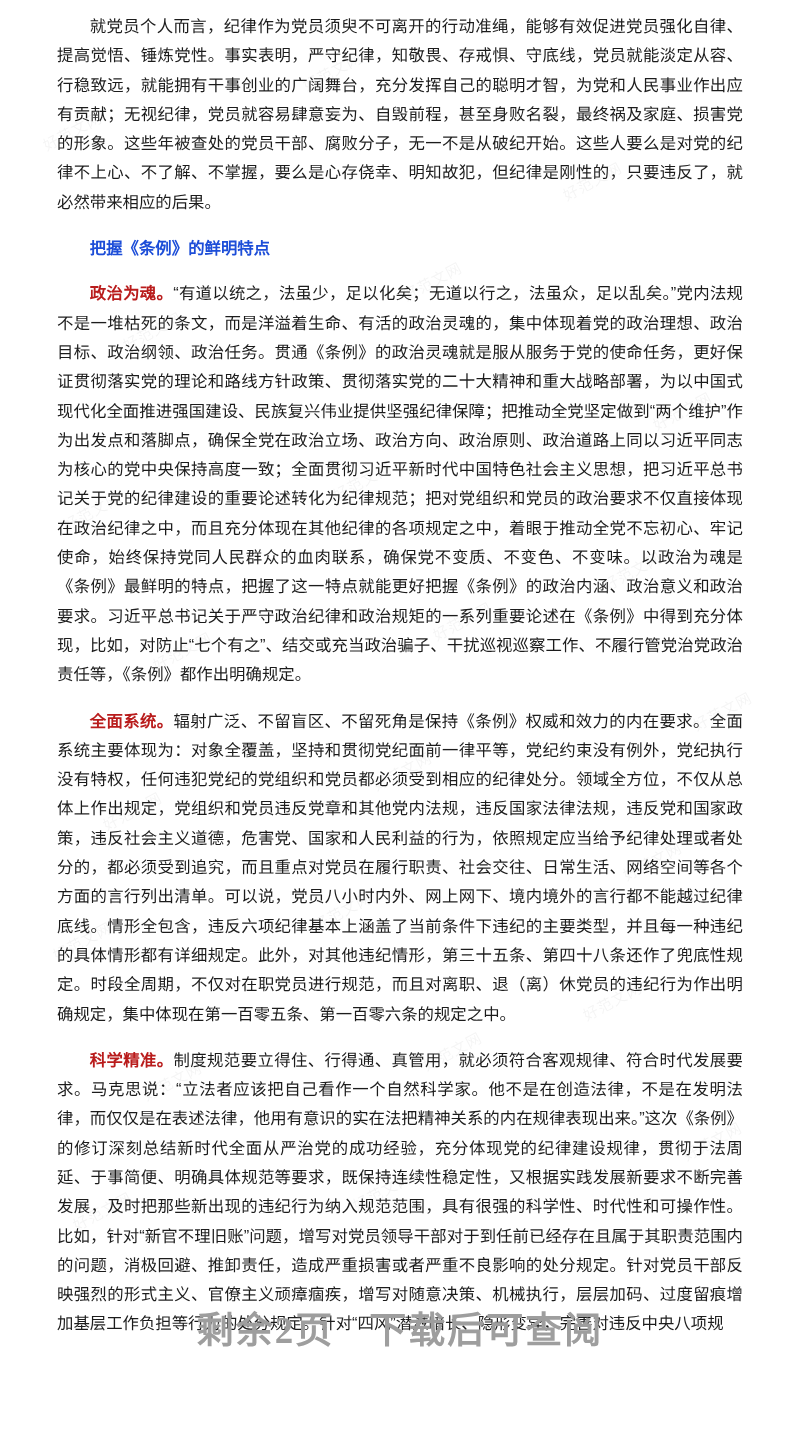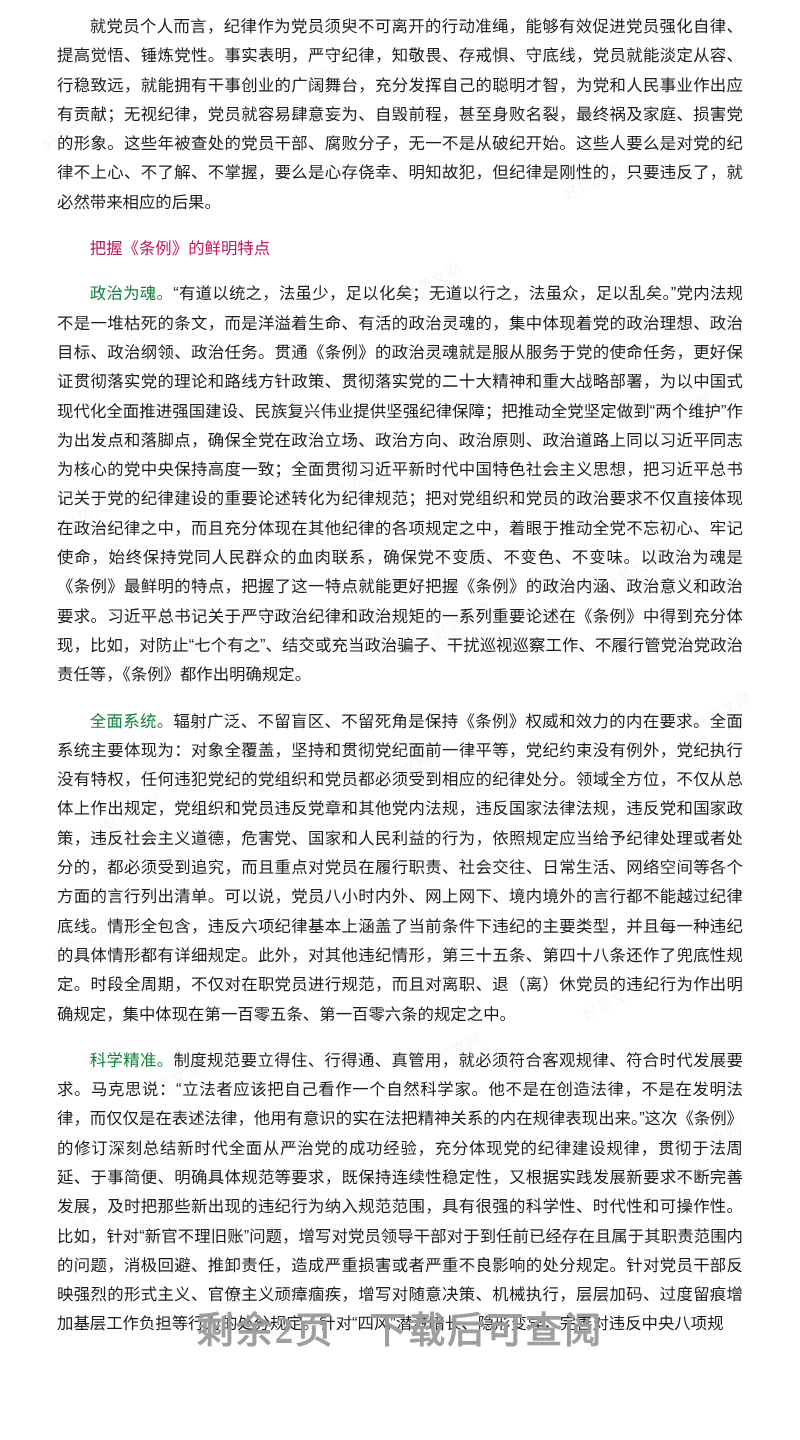--- a/index.html
+++ b/index.html
@@ -62,28 +62,28 @@
     word-break: break-all;
   }
   p.para:first-child {
     margin-top: 12px;
   }
 
   h3.heading {
     margin: 0 0 16px 0;
     font-size: 16.4px;
     line-height: 29.3px;
-    font-weight: normal;
+    font-weight: bold;
     text-indent: 2em;
-    color: #be185d;
+    color: #1d4ed8;
   }
 
   .lead {
-    font-weight: normal;
-    color: #15803d;
+    font-weight: bold;
+    color: #b91c1c;
   }
 
   
   .bottom-overlay {
     position: absolute;
     left: 0;
     right: 0;
     top: 1300px;
     z-index: 3;
     text-align: center;

